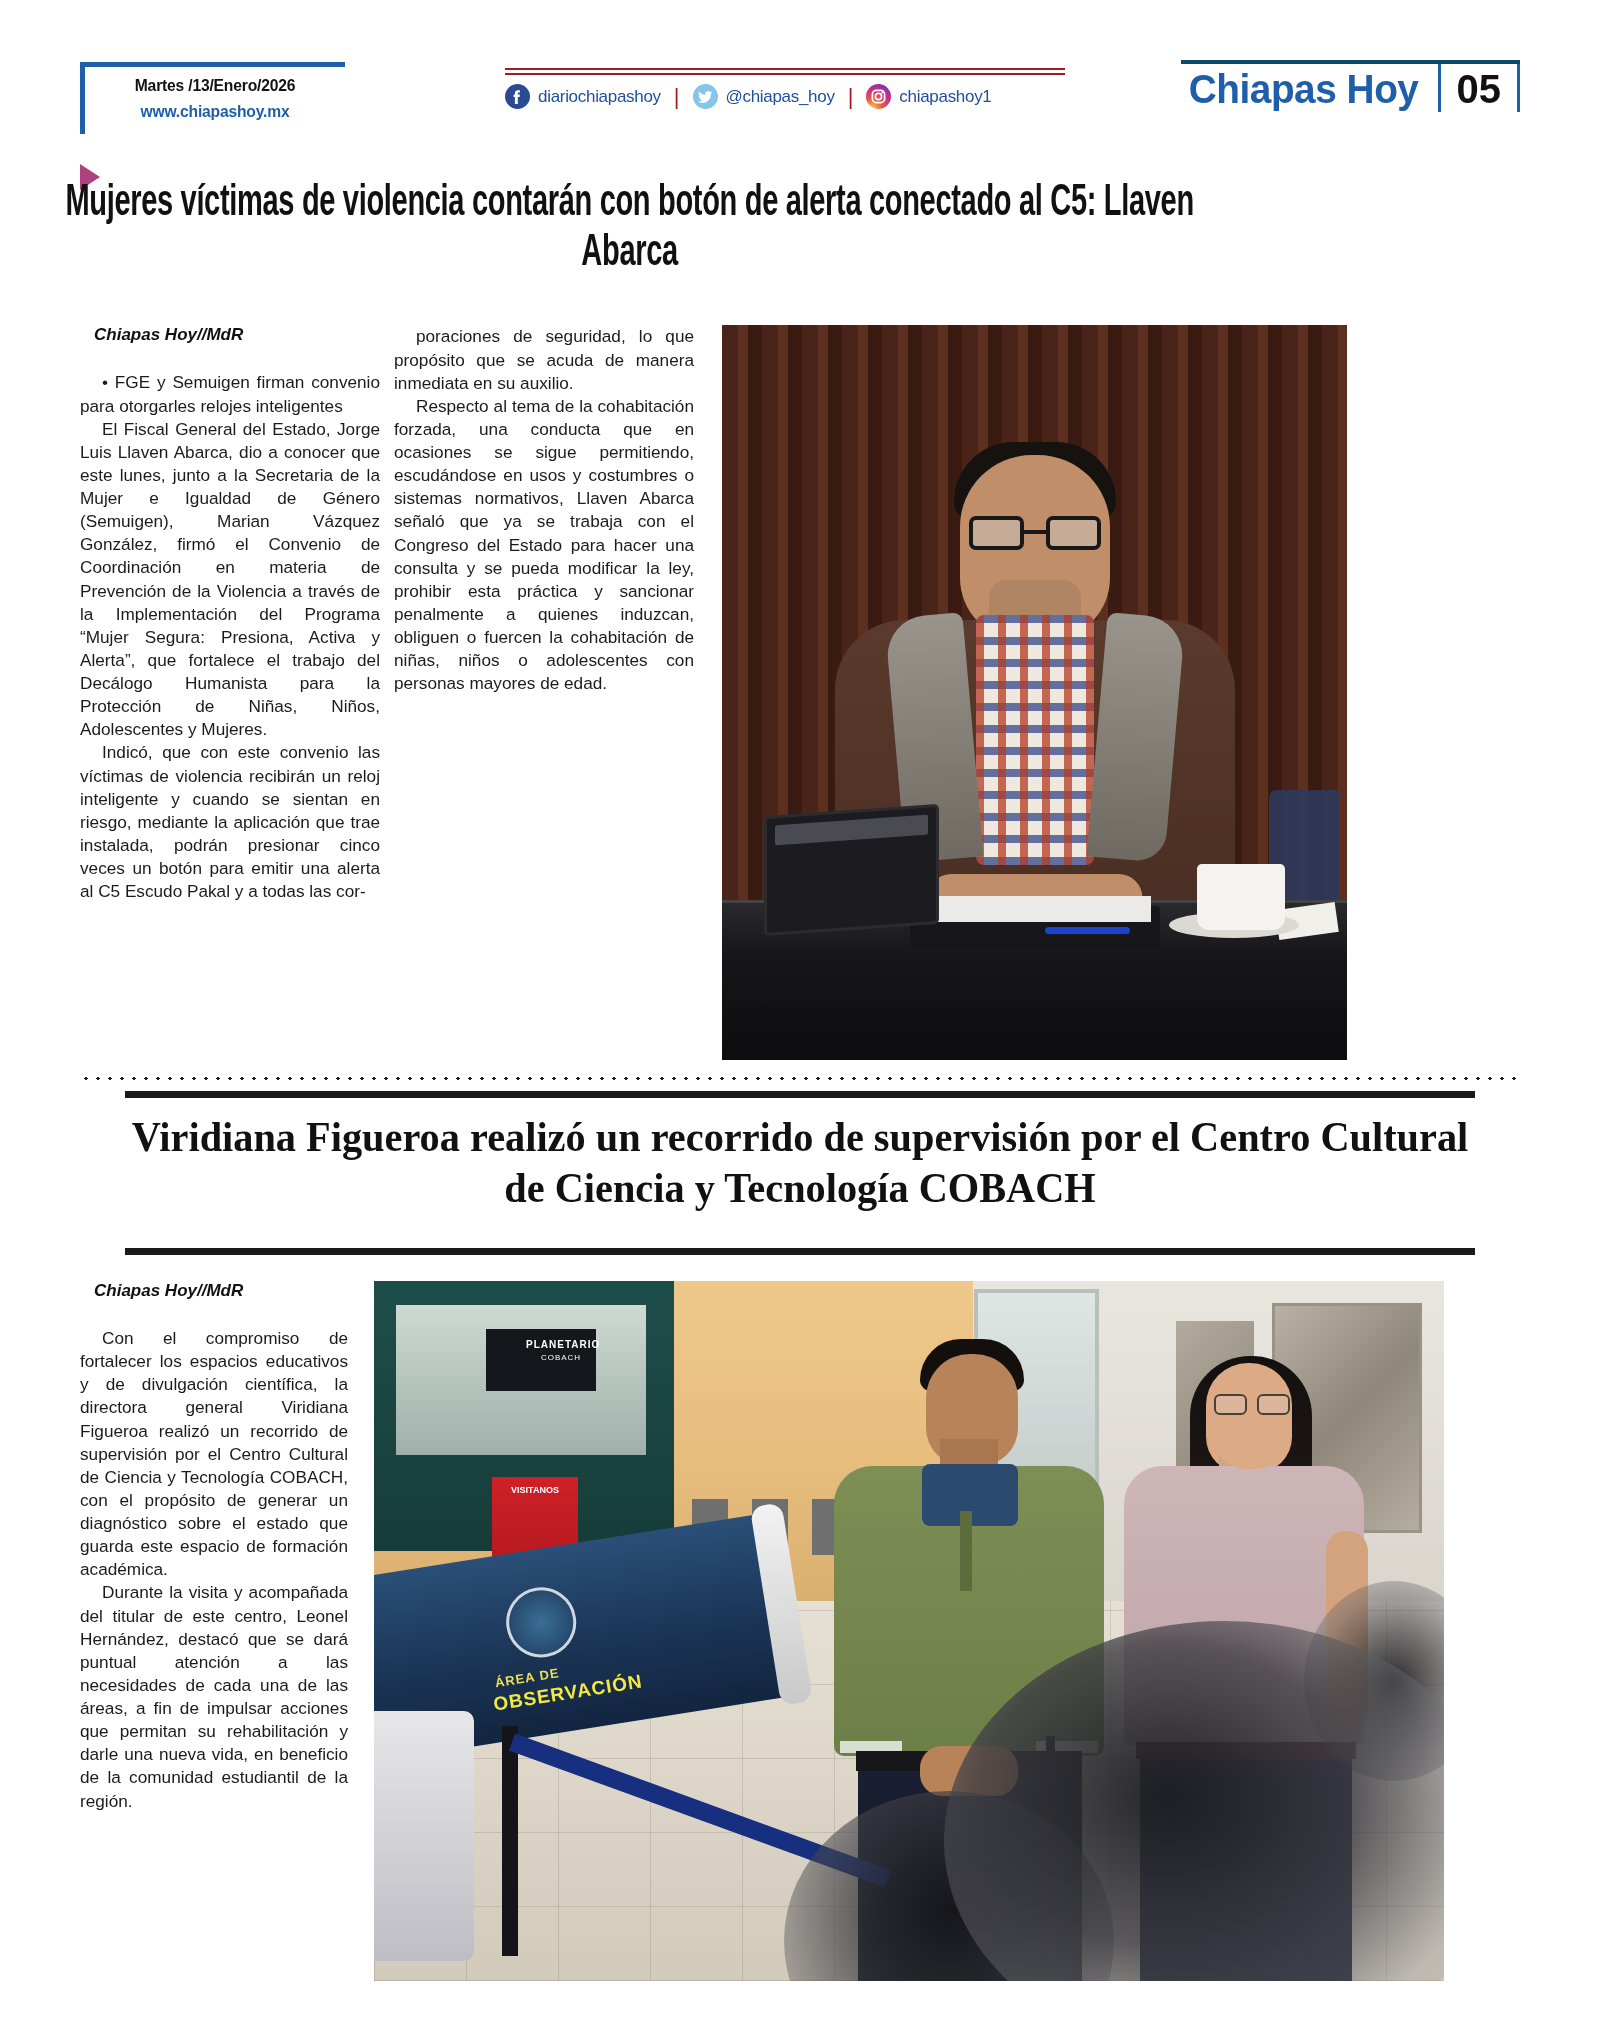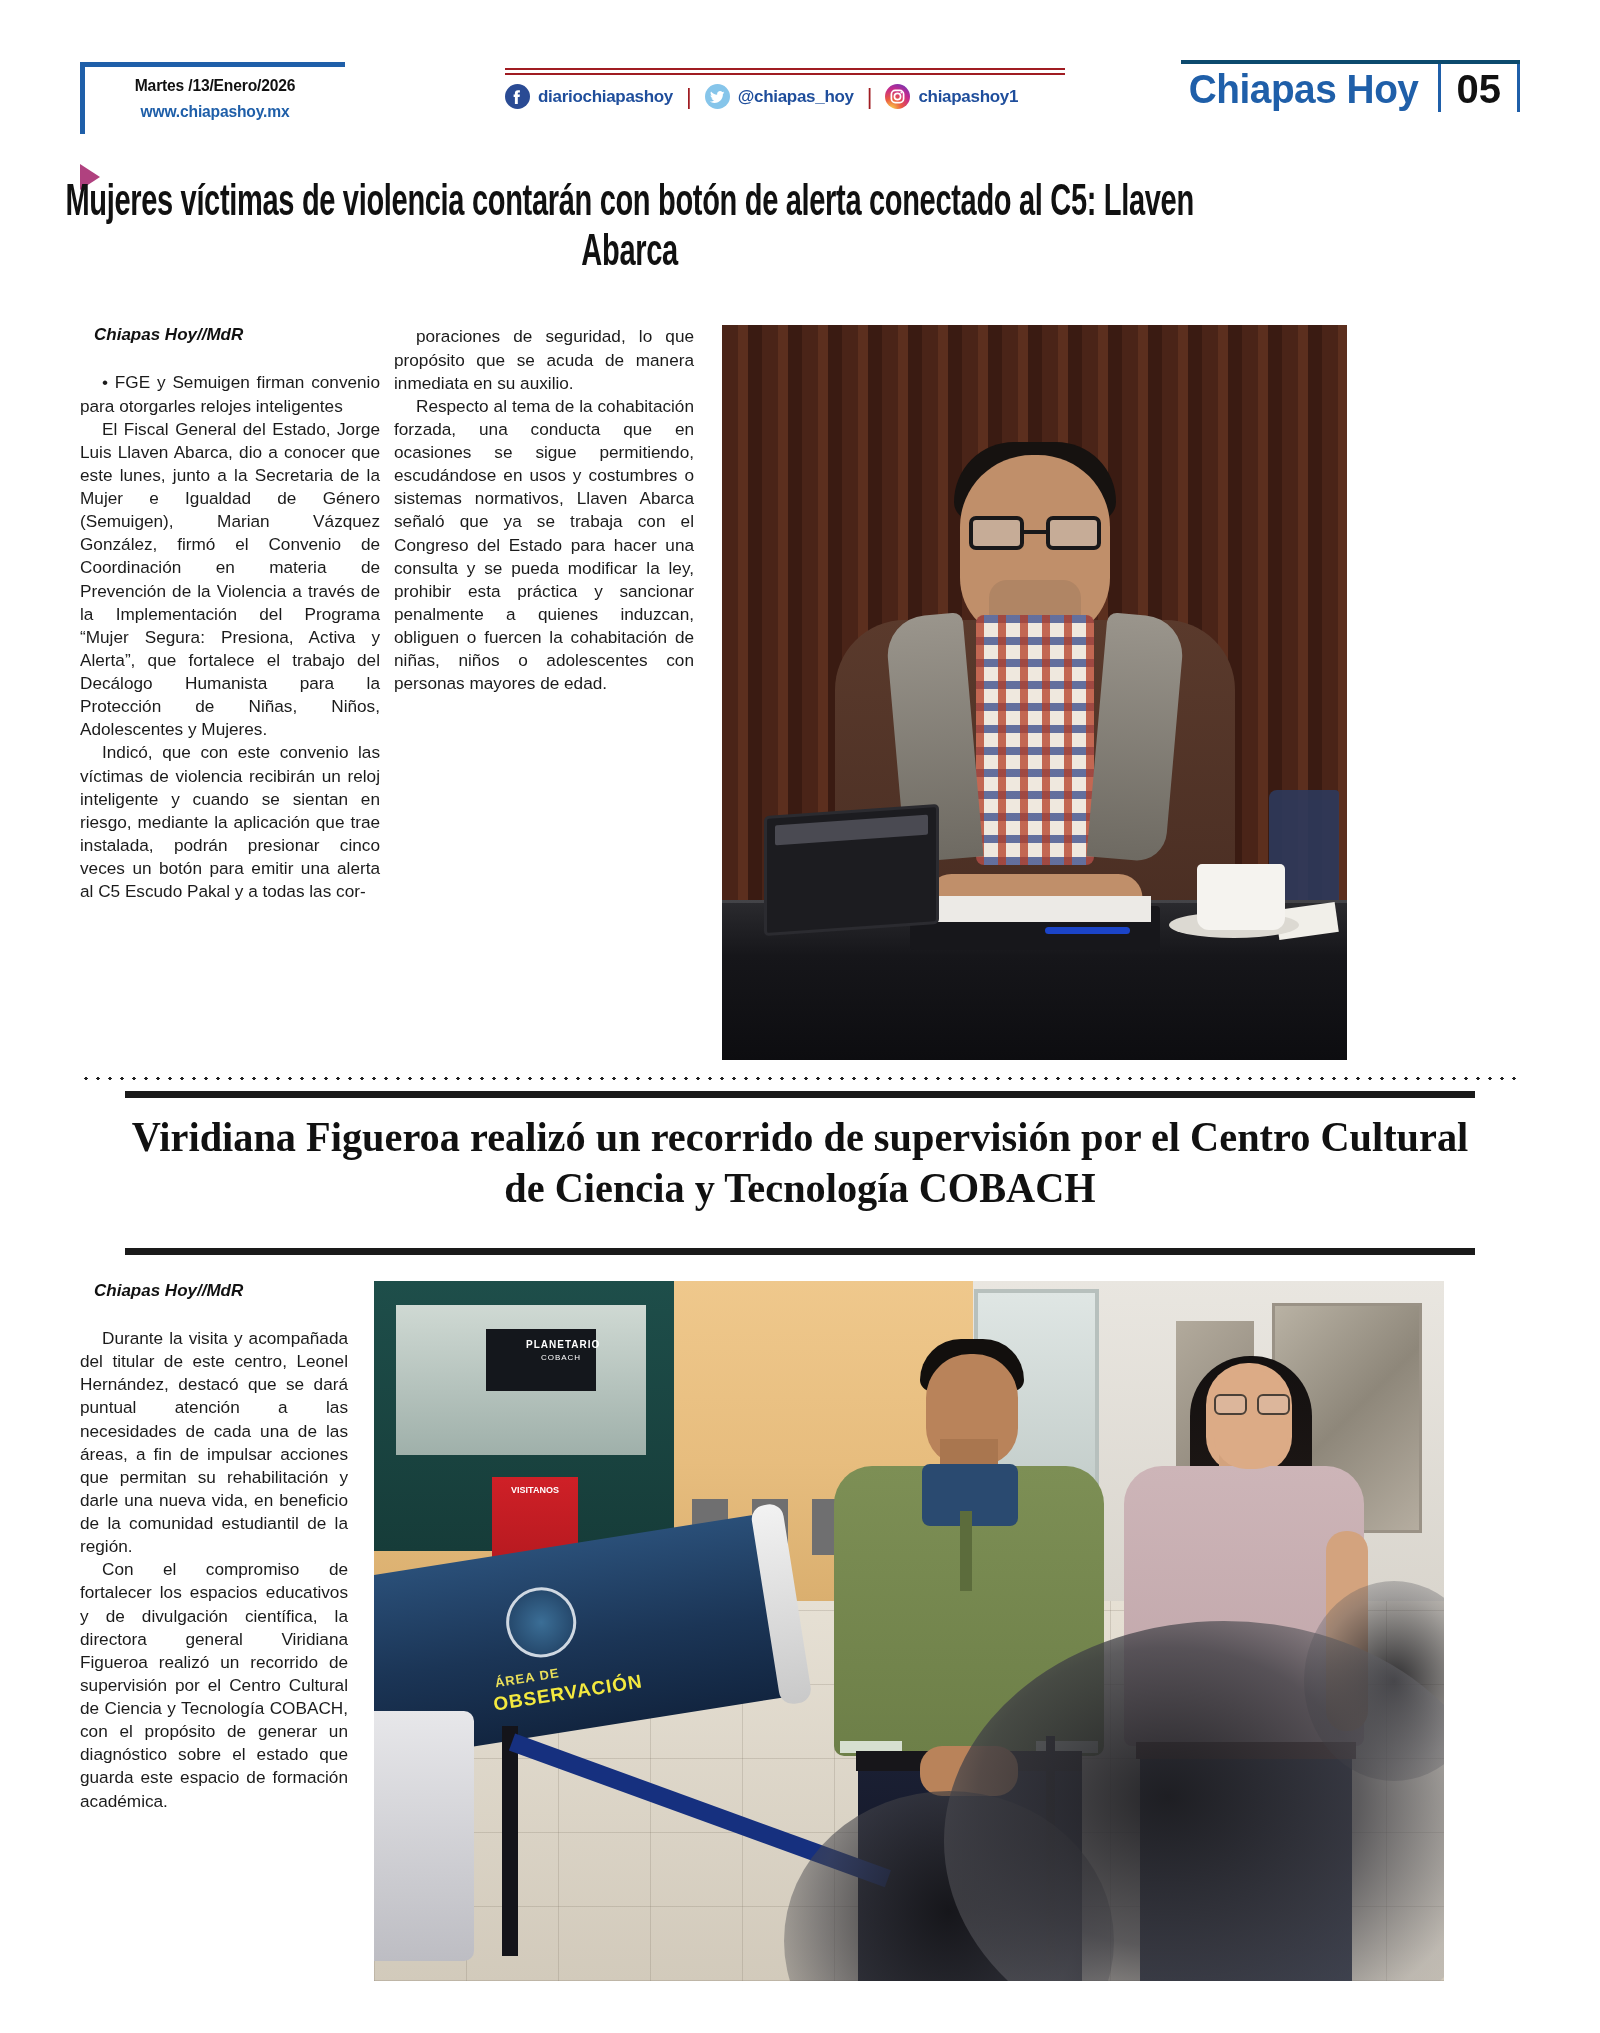--- a/index.html
+++ b/index.html
@@ -34,21 +34,21 @@
   }
 
   .social-wrap {
     position:absolute; left:505px; top:68px; width:560px;
   }
   .social-rule { height:2px; background:#a01c22; margin-bottom:3px; }
   .social-rule.second { margin-bottom:9px; }
   .social-row { display:flex; align-items:center; gap:9px; }
   .social-item { display:flex; align-items:center; gap:8px; }
   .social-item .label {
-    font-size:17px; font-weight:bold; color:#1f4e9c;
+    font-size:17px; font-weight:normal; color:#1f4e9c;
     letter-spacing:-0.3px;
   }
   .sep { color:#a01c22; font-size:22px; font-weight:300; margin:0 4px; line-height:1; }
   .ic { width:25px; height:25px; border-radius:50%; display:block; flex:0 0 auto; }
   .ic svg { display:block; }
 
   .brand-box {
     position:absolute; right:80px; top:60px;
     display:flex; align-items:stretch;
     border-top:4px solid #0c4a6e;
@@ -565,22 +565,22 @@
 <div class="article2">
 
   <div class="rule-thick"></div>
   <h2 class="h2-main">Viridiana Figueroa  realizó un recorrido de supervisión por el Centro Cultural de Ciencia y Tecnología COBACH</h2>
   <div class="rule-thick bottom"></div>
 
   <div class="cols2">
 
     <div class="col2">
       <div class="byline">Chiapas Hoy//MdR</div>
+      <p class="body">Con el compromiso de fortalecer los espacios educativos y de divulgación científica, la directora general Viridiana Figueroa  realizó un recorrido de supervisión por el Centro Cultural de Ciencia y Tecnología COBACH, con el propósito de generar un diagnóstico sobre el estado que guarda este espacio de formación académica.</p>
       <p class="body">Durante la visita y acompañada del titular de este centro, Leonel Hernández, destacó que se dará puntual atención a las necesidades de cada una de las áreas, a fin de impulsar acciones que permitan su rehabilitación y darle una nueva vida, en beneficio de la comunidad estudiantil de la región.</p>
-      <p class="body">Con el compromiso de fortalecer los espacios educativos y de divulgación científica, la directora general Viridiana Figueroa  realizó un recorrido de supervisión por el Centro Cultural de Ciencia y Tecnología COBACH, con el propósito de generar un diagnóstico sobre el estado que guarda este espacio de formación académica.</p>
     </div>
 
     <div class="photo2">
       <div class="ph2-wall"></div>
       <div class="ph2-wall-r"></div>
       <div class="ph2-relief"></div>
       <div class="ph2-relief2"></div>
       <div class="ph2-floor"></div>
       <div class="ph2-door"></div>
 

